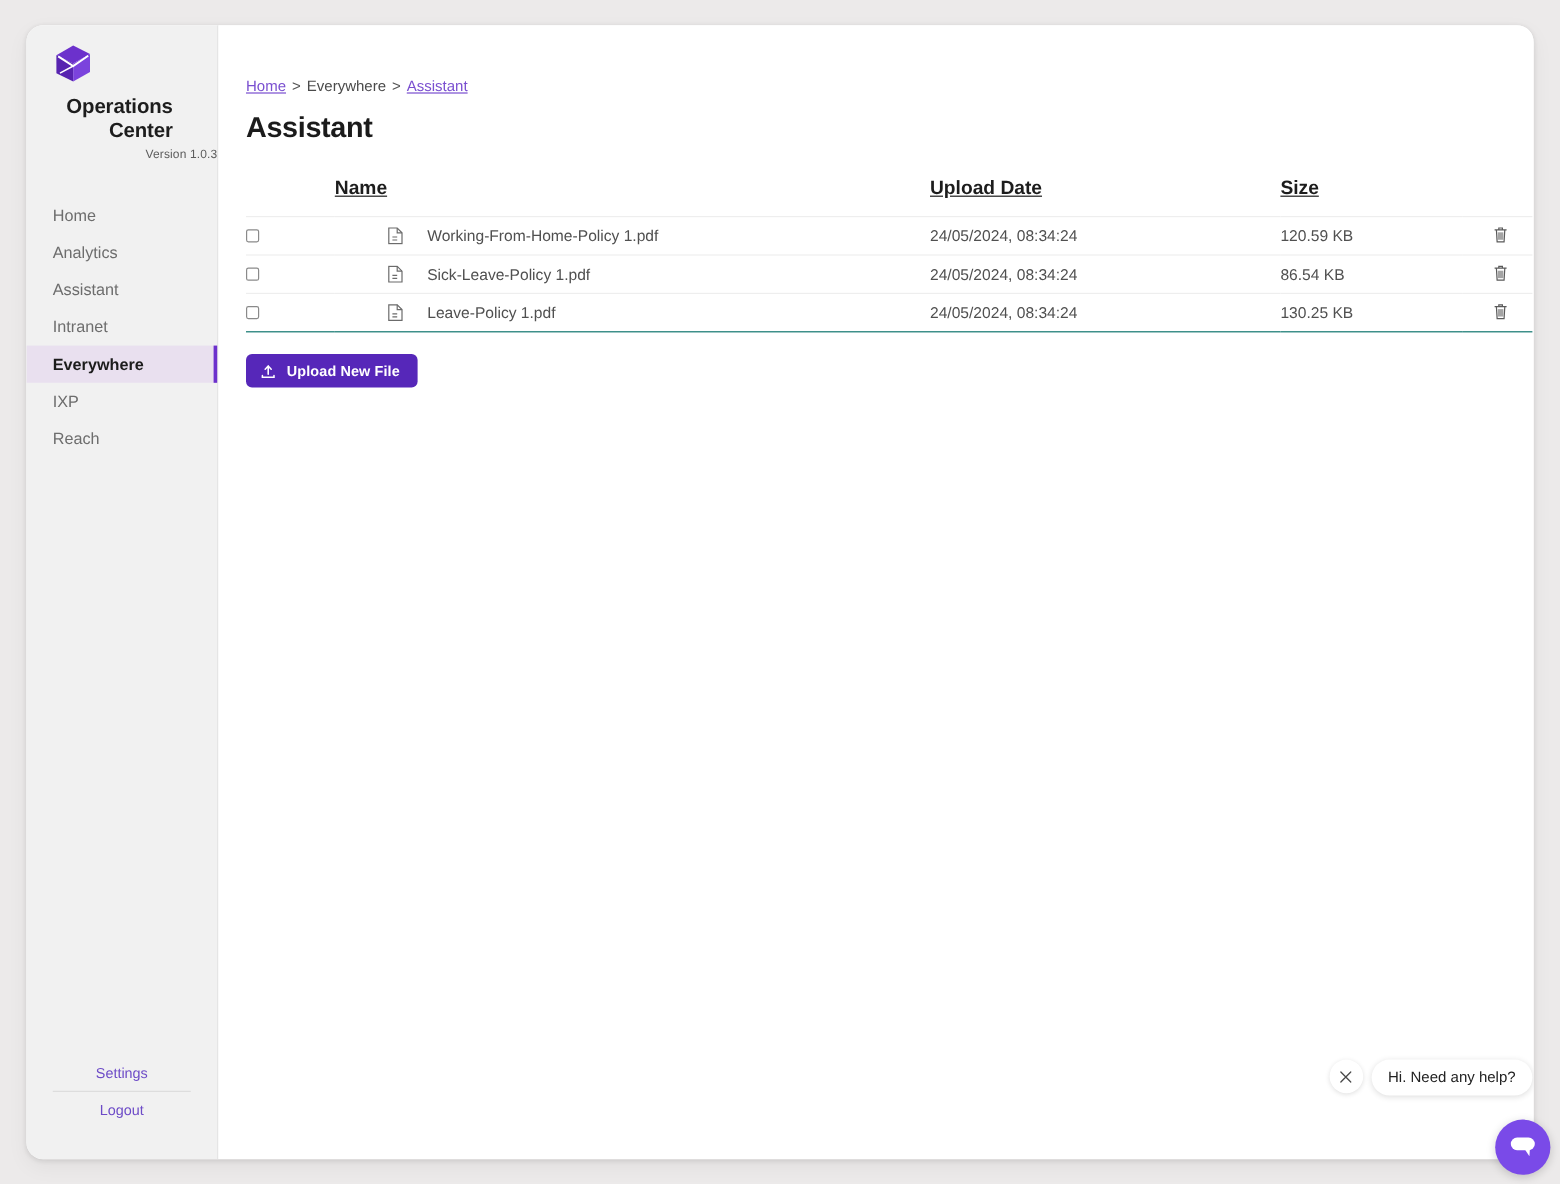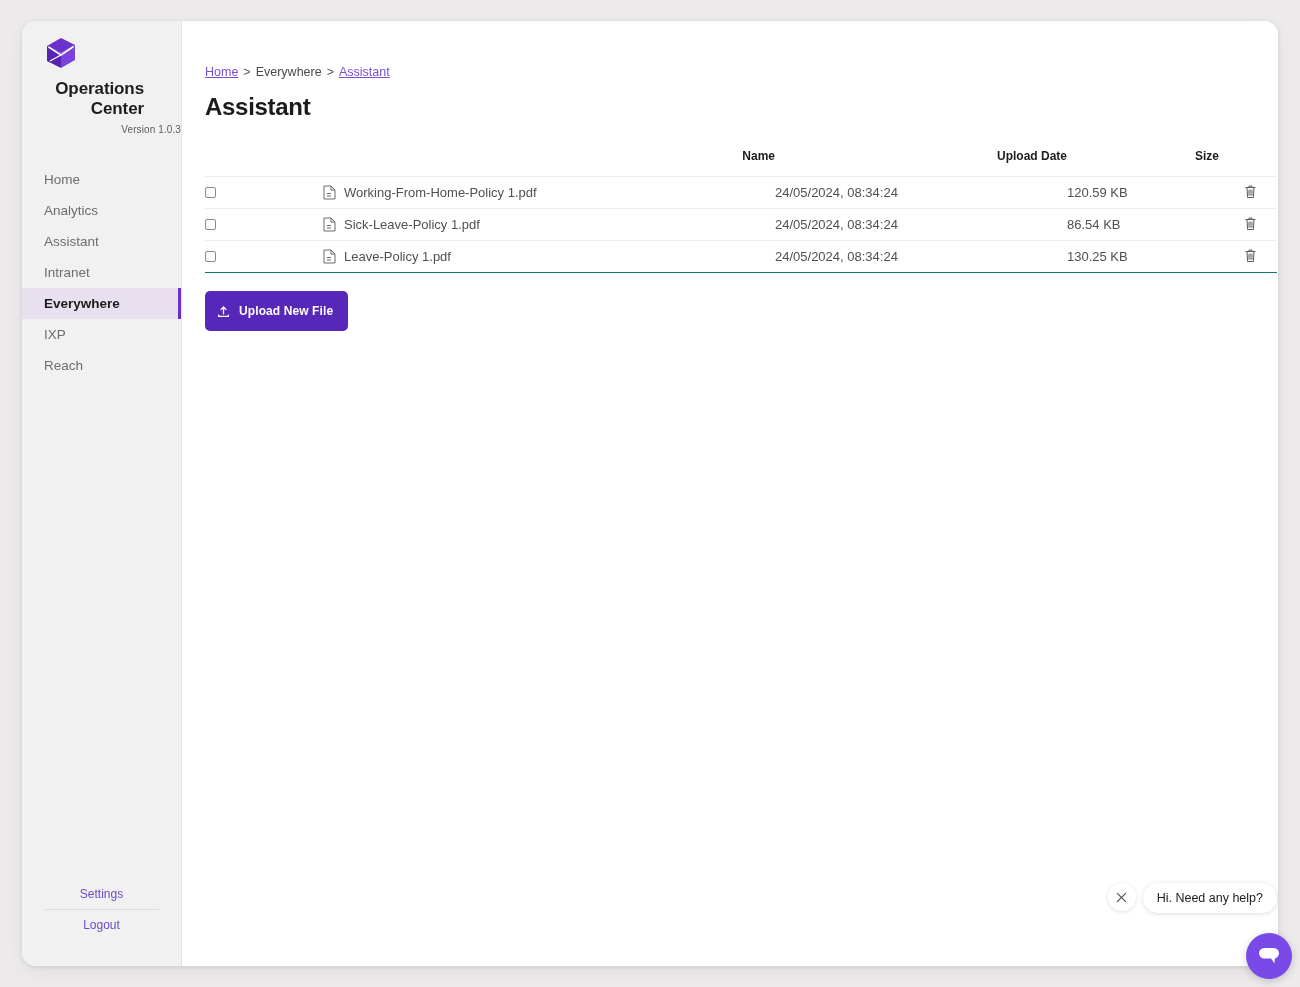--- a/index.html
+++ b/index.html
@@ -154,25 +154,26 @@
   }
 
   
   .file-table {
     margin-top: 28px;
     width: 1072px;
     border-collapse: collapse;
     table-layout: fixed;
   }
   .file-table th {
-    text-align: right;
-    font-size: 12px;
+    text-align: left;
+    font-size: 16px;
     font-weight: 700;
     color: #1d1d1d;
     padding: 0 0 13px 0;
+    text-decoration: underline;
   }
   .file-table tbody tr {
     border-top: 1px solid #eeeeee;
   }
   .file-table tbody tr:last-child {
     border-bottom: 1px solid #0f766e;
   }
   .file-table td {
     font-size: 13px;
     color: #505050;
@@ -192,39 +193,39 @@
     border: 1px solid #8a8a8a;
     border-radius: 2px;
     background: #fff;
     display: block;
     cursor: pointer;
   }
 
   .name-cell {
     display: flex;
     align-items: center;
-    gap: 8px;
+    gap: 20px;
     padding-left: 44px;
   }
   .pdf-icon { flex: 0 0 auto; display: block; }
 
   .delete-btn {
     background: none;
     border: none;
     padding: 0;
     cursor: pointer;
     display: block;
     margin-left: auto;
     margin-right: 20px;
   }
 
   
   .upload-btn {
     margin-top: 18px;
-    height: 40px;
+    height: 28px;
     padding: 0 15px 0 12px;
     background: #5627b9;
     border: none;
     border-radius: 5px;
     color: #ffffff;
     font-size: 12px;
     font-weight: 700;
     font-family: "Liberation Sans", sans-serif;
     display: inline-flex;
     align-items: center;

